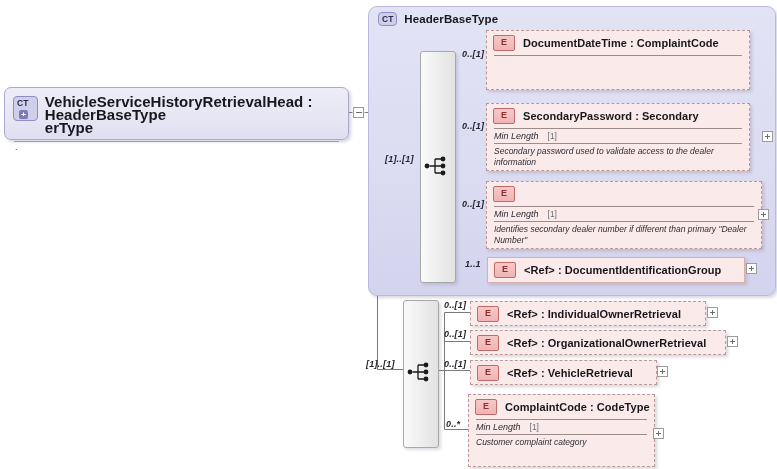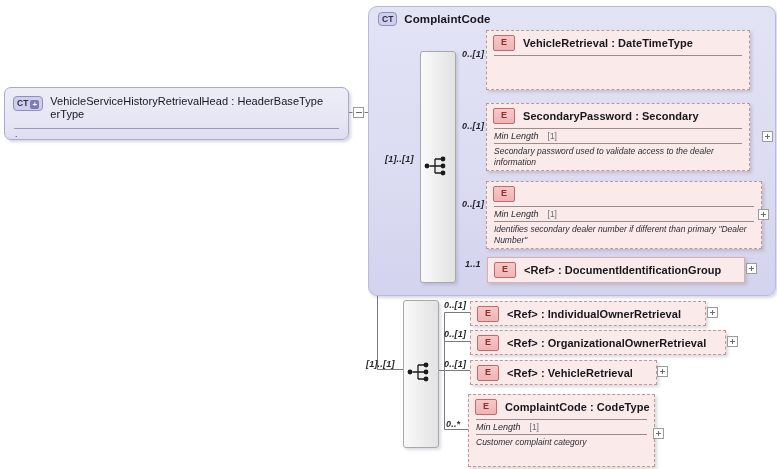--- a/index.html
+++ b/index.html
@@ -61,21 +61,21 @@
     background:linear-gradient(180deg,#ededf8 0%,#e6e6f4 60%,#dedef0 100%);
     border:1px solid #a9a9d2;
     border-radius:7px;
     box-shadow:2px 2px 3px rgba(120,120,150,.30);
   }
   .root-head{
     display:flex;align-items:flex-start;gap:7px;
     padding:7px 8px 4px 8px;
   }
   .root-name{
-    font-size:11px;font-weight:normal;color:#17171d;
+    font-size:15px;font-weight:bold;color:#17171d;
     line-height:13px;
     letter-spacing:.05px;
   }
   .root-rule{
     height:1px;background:#9a9ac6;
     margin:3px 9px 0 9px;
   }
   .root-foot{
     font-size:9px;color:#3a3a55;
     padding:0px 10px 5px 10px;
@@ -188,21 +188,21 @@
     <path d="M436.5,366.5 H444.5" stroke="#7a7a7a" stroke-width="1" fill="none"></path>
     <path d="M444.5,366.5 V308.5 H470.5" stroke="#7a7a7a" stroke-width="1" fill="none"></path>
     <path d="M444.5,337.5 H470.5" stroke="#7a7a7a" stroke-width="1" fill="none"></path>
     <path d="M444.5,366.5 H470.5" stroke="#7a7a7a" stroke-width="1" fill="none"></path>
     <path d="M444.5,366.5 V425.5 H468.5" stroke="#7a7a7a" stroke-width="1" fill="none"></path>
   </svg>
 
   <div class="ct-container" style="left:368px;top:2px;width:406px;height:288px;">
     <div class="ct-title">
       <span class="ct-badge">CT</span>
-      <span>ComplaintCode</span>
+      <span>HeaderBaseType</span>
     </div>
   </div>
 
   <div class="seq-box" style="left:420px;top:47px;width:34px;height:230px;"></div>
   <svg class="abs" style="left:424px;top:151px;width:26px;height:22px;">
     <circle cx="3" cy="11" r="2.4" fill="#1a1a1a"></circle>
     <path d="M5.5,11 H11 M11,11 V4 M11,11 V18 M11,4 H17 M11,18 H17 M11,11 H17" stroke="#1a1a1a" stroke-width="1.3" fill="none"></path>
     <rect x="9.5" y="3" width="3" height="16" fill="none"></rect>
     <circle cx="19" cy="4" r="2.4" fill="#1a1a1a"></circle>
     <circle cx="19" cy="11" r="2.4" fill="#1a1a1a"></circle>
@@ -221,21 +221,21 @@
     </div>
     <div class="root-rule"></div>
     <div class="root-foot">.</div>
   </div>
   <div class="minusbox" style="left:353px;top:103px;"></div>
 
   <div class="occ" style="left:462px;top:45px;">0..[1]</div>
   <div class="el optional" style="left:486px;top:26px;width:262px;height:58px;">
     <div class="el-head">
       <span class="e-badge">E</span>
-      <span class="el-name">VehicleRetrieval : DateTimeType</span>
+      <span class="el-name">DocumentDateTime : ComplaintCode</span>
     </div>
     <div class="el-sep"></div>
   </div>
 
   <div class="occ" style="left:462px;top:117px;">0..[1]</div>
   <div class="el optional" style="left:486px;top:99px;width:262px;height:66px;">
     <div class="el-head">
       <span class="e-badge">E</span>
       <span class="el-name">SecondaryPassword : Secondary</span>
     </div>

